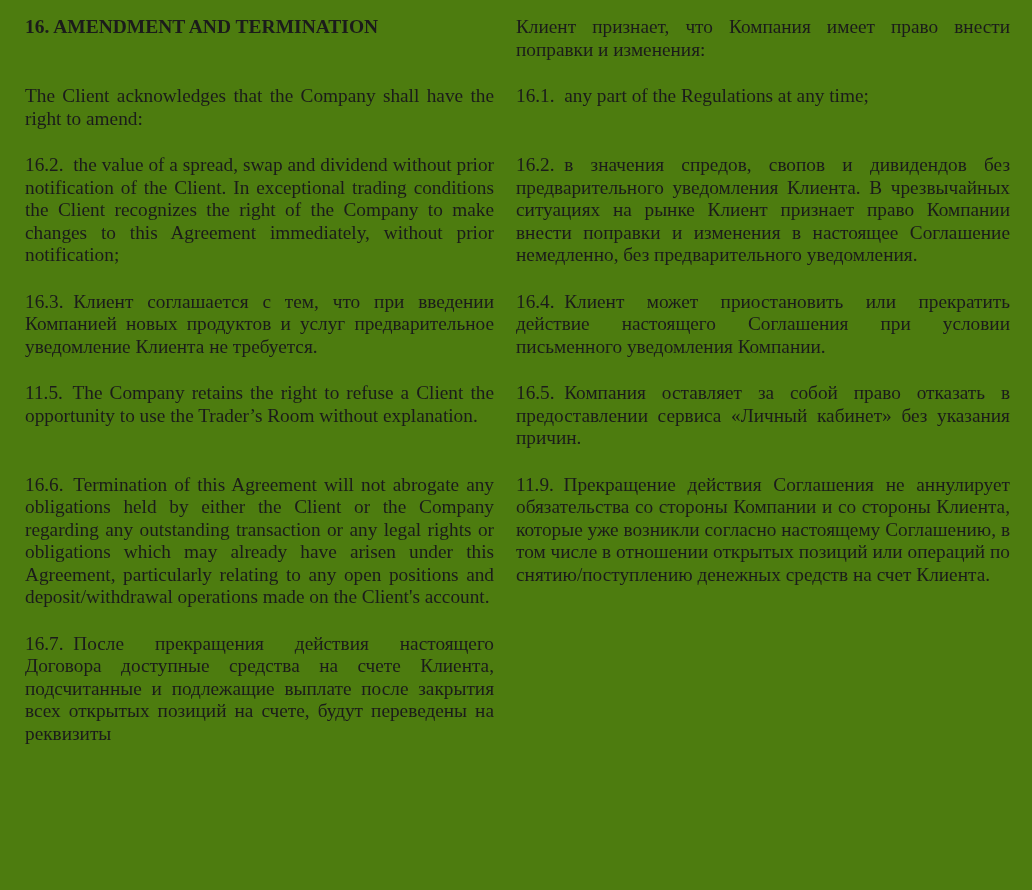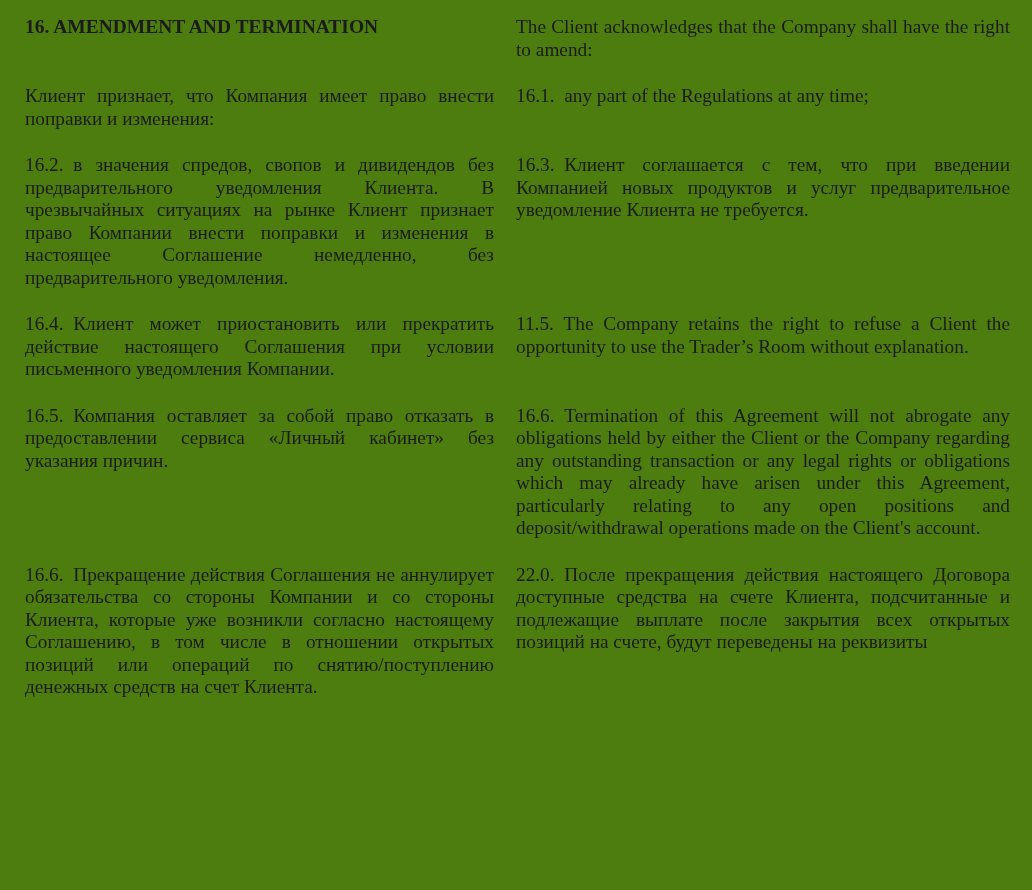--- a/index.html
+++ b/index.html
@@ -39,33 +39,34 @@
   }
 </style>
 </head>
 <body>
 
 <div class="page">
   <div class="doc-grid">
 
     <div class="heading">16. AMENDMENT AND TERMINATION</div>
 
+    <div class="para">Клиент признает, что Компания имеет право внести поправки и изменения:</div>
     <div class="para">The Client acknowledges that the Company shall have the right to amend:</div>
-    <div class="para">Клиент признает, что Компания имеет право внести поправки и изменения:</div>
 
     <div class="para">16.1. any part of the Regulations at any time;</div>
 
+    <div class="para">16.2. the value of a spread, swap and dividend without prior notification of the Client. In exceptional trading conditions the Client recognizes the right of the Company to make changes to this Agreement immediately, without prior notification;</div>
     <div class="para">16.2. в значения спредов, свопов и дивидендов без предварительного уведомления Клиента. В чрезвычайных ситуациях на рынке Клиент признает право Компании внести поправки и изменения в настоящее Соглашение немедленно, без предварительного уведомления.</div>
 
     <div class="para">16.3. Клиент соглашается с тем, что при введении Компанией новых продуктов и услуг предварительное уведомление Клиента не требуется.</div>
 
     <div class="para">16.4. Клиент может приостановить или прекратить действие настоящего Соглашения при условии письменного уведомления Компании.</div>
 
     <div class="para">11.5. The Company retains the right to refuse a Client the opportunity to use the Trader’s Room without explanation.</div>
     <div class="para">16.5. Компания оставляет за собой право отказать в предоставлении сервиса «Личный кабинет» без указания причин.</div>
 
     <div class="para">16.6. Termination of this Agreement will not abrogate any obligations held by either the Client or the Company regarding any outstanding transaction or any legal rights or obligations which may already have arisen under this Agreement, particularly relating to any open positions and deposit/withdrawal operations made on the Client's account.</div>
-    <div class="para">16.6. Прекращение действия Соглашения не аннулирует обязательства со стороны Компании и со стороны Клиента, которые уже возникли согласно настоящему Соглашению, в том числе в отношении открытых позиций или операций по снятию/поступлению денежных средств на счет Клиента.</div>
+    <div class="para">11.9. Прекращение действия Соглашения не аннулирует обязательства со стороны Компании и со стороны Клиента, которые уже возникли согласно настоящему Соглашению, в том числе в отношении открытых позиций или операций по снятию/поступлению денежных средств на счет Клиента.</div>
 
-    <div class="para">22.0. После прекращения действия настоящего Договора доступные средства на счете Клиента, подсчитанные и подлежащие выплате после закрытия всех открытых позиций на счете, будут переведены на реквизиты</div>
+    <div class="para">16.7. После прекращения действия настоящего Договора доступные средства на счете Клиента, подсчитанные и подлежащие выплате после закрытия всех открытых позиций на счете, будут переведены на реквизиты</div>
 
   </div>
 </div>
 
 </body></html>

